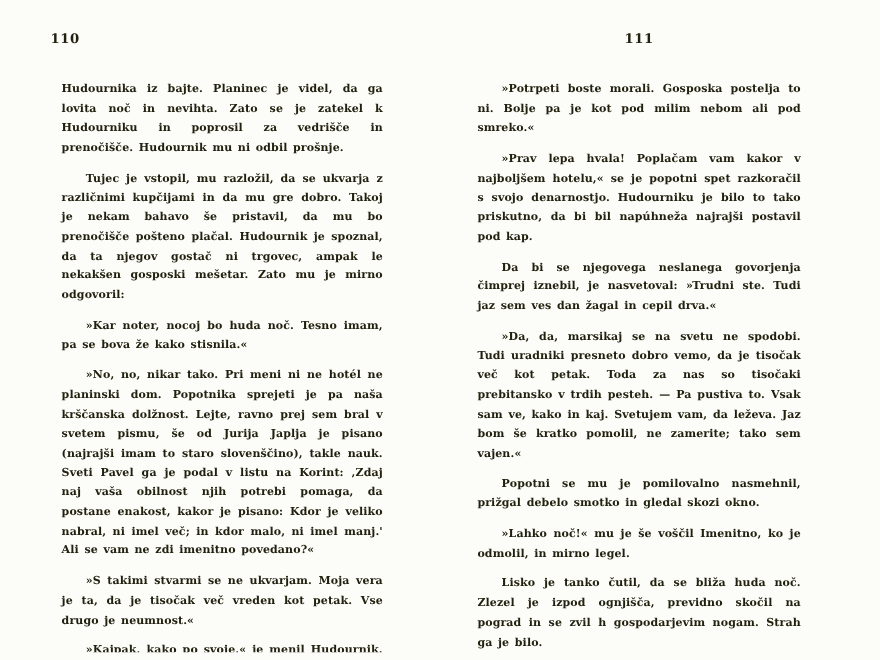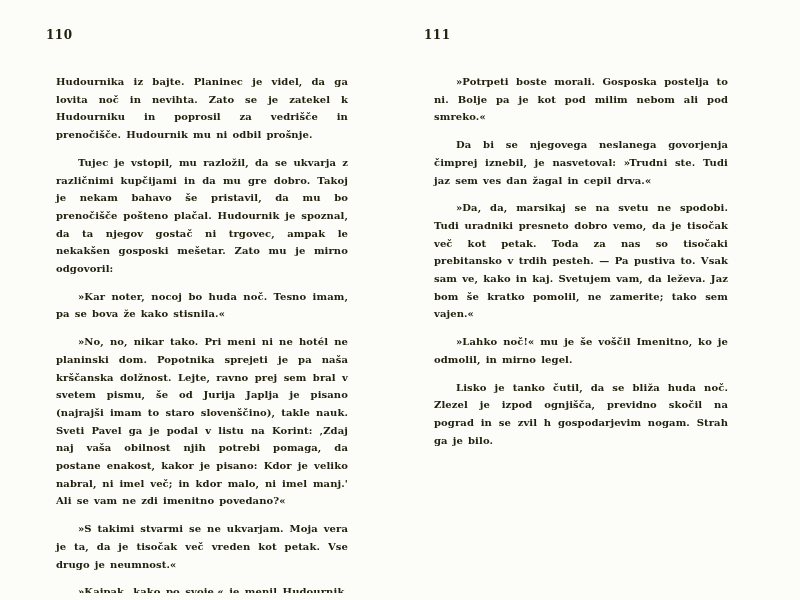--- a/index.html
+++ b/index.html
@@ -25,21 +25,21 @@
   }
   .page-left  { left: 46px;  width: 312px; }
   .page-right { left: 424px; width: 314px; }
   .page-number {
     font-size: 12px;
     font-weight: bold;
     color: #22210f;
     letter-spacing: 0.5px;
     height: 14px;
   }
-  .page-number.right { text-align: left; }
+  .page-number.right { text-align: center; }
   .page-body {
     margin-top: 21px;
     height: 530px;
     overflow: hidden;
   }
   .page-body p.para {
     margin: 10px;
     text-align: justify;
     font-size: 10px;
     line-height: 17.7px;
@@ -67,20 +67,22 @@
         <p class="para indent">»S takimi stvarmi se ne ukvarjam. Moja vera je ta, da je tisočak več vreden kot petak. Vse drugo je neumnost.«</p>
         <p class="para indent">»Kajpak, kako po svoje,« je menil Hudournik. »V vero Bog ne sili nikogar.«</p>
         <p class="para indent">Nato je popotnemu zavrel čaja in mu postregel. Nočni gost je sedèl ob oknu in gledal proti Triglavu, kjer se je že začel utrinjati blisk za bliskom.</p>
       </div>
   </div>
 
   <div class="page page-right">
     <div class="page-number right">111</div>
     <div class="page-body">
         <p class="para indent">»Potrpeti boste morali. Gosposka postelja to ni. Bolje pa je kot pod milim nebom ali pod smreko.«</p>
+        <p class="para indent">»Prav lepa hvala! Poplačam vam kakor v najboljšem hotelu,« se je popotni spet razkoračil s svojo denarnostjo. Hudourniku je bilo to tako priskutno, da bi bil napúhneža najrajši postavil pod kap.</p>
         <p class="para indent">Da bi se njegovega neslanega govorjenja čimprej iznebil, je nasvetoval: »Trudni ste. Tudi jaz sem ves dan žagal in cepil drva.«</p>
         <p class="para indent">»Da, da, marsikaj se na svetu ne spodobi. Tudi uradniki presneto dobro vemo, da je tisočak več kot petak. Toda za nas so tisočaki prebitansko v trdih pesteh. — Pa pustiva to. Vsak sam ve, kako in kaj. Svetujem vam, da leževa. Jaz bom še kratko pomolil, ne zamerite; tako sem vajen.«</p>
+        <p class="para indent">Popotni se mu je pomilovalno nasmehnil, prižgal debelo smotko in gledal skozi okno.</p>
         <p class="para indent">»Lahko noč!« mu je še voščil Imenitno, ko je odmolil, in mirno legel.</p>
         <p class="para indent">Lisko je tanko čutil, da se bliža huda noč. Zlezel je izpod ognjišča, previdno skočil na pograd in se zvil h gospodarjevim nogam. Strah ga je bilo.</p>
       </div>
   </div>
 
 </div>
 
 </body></html>

